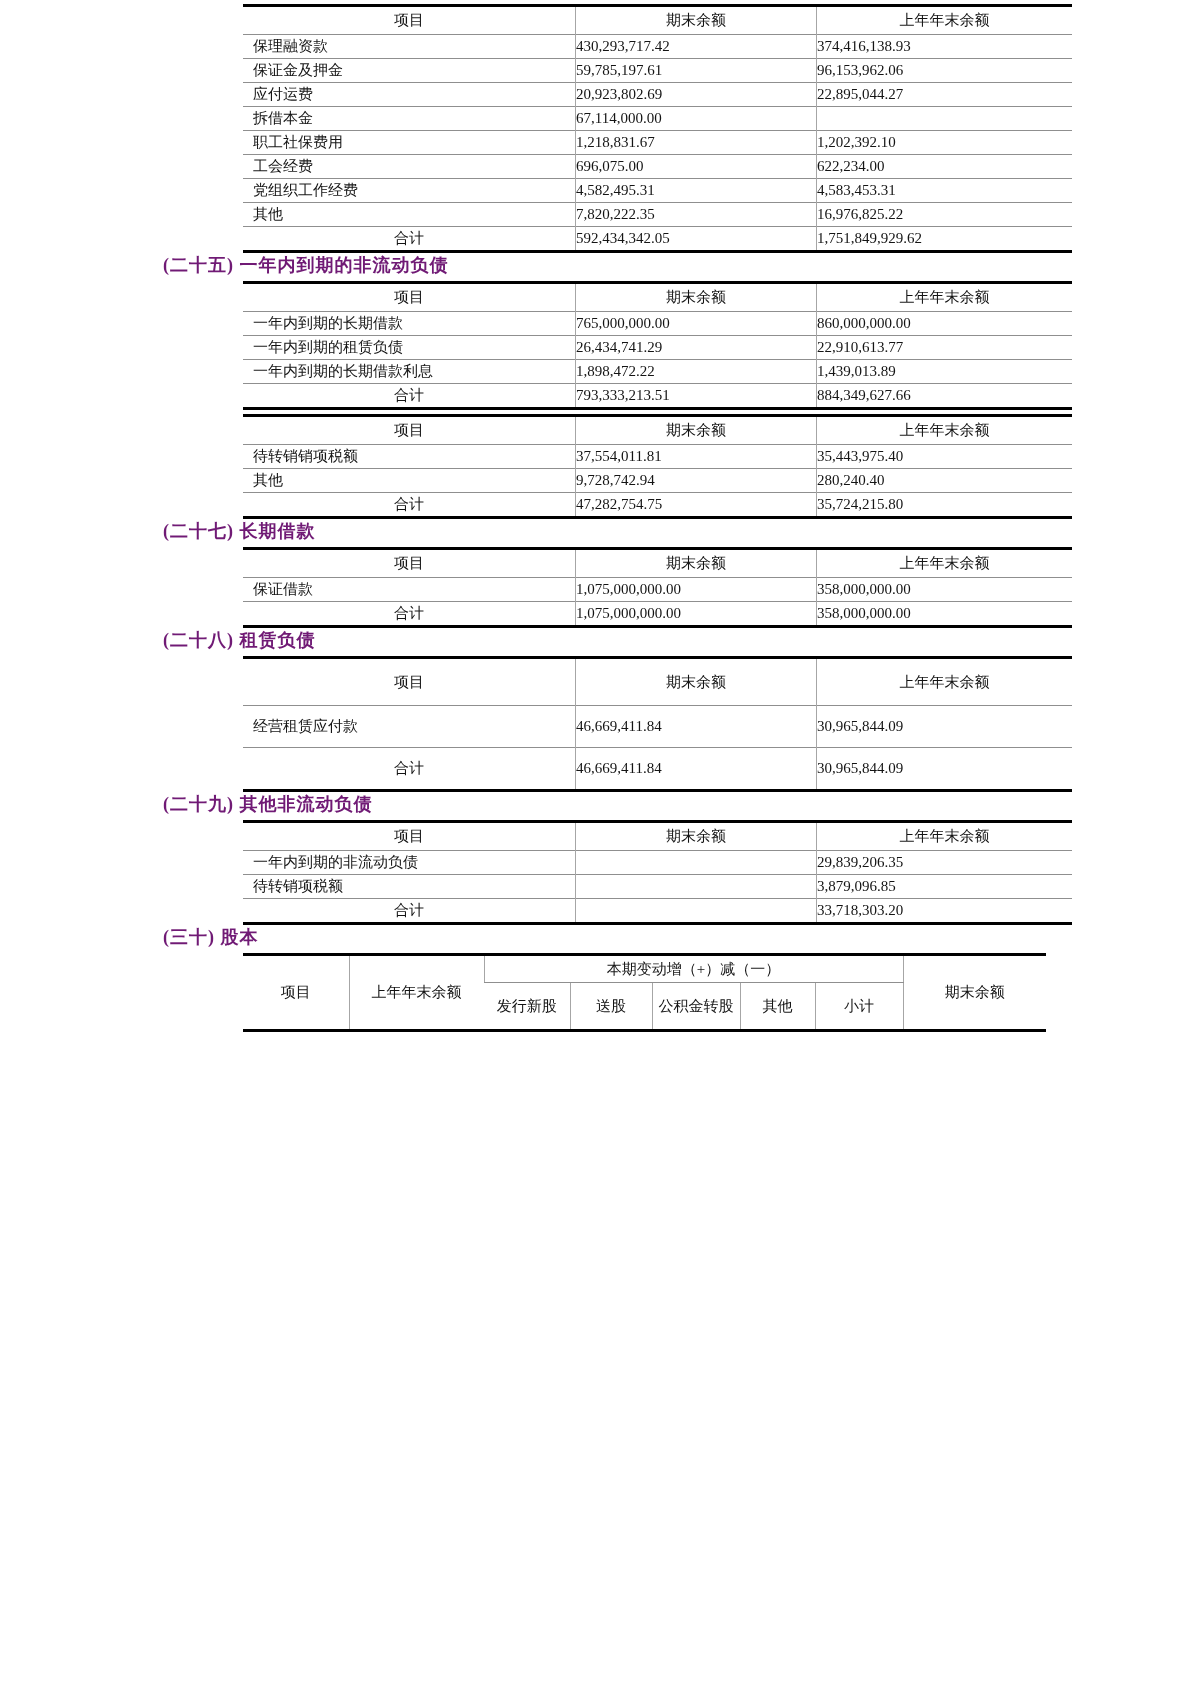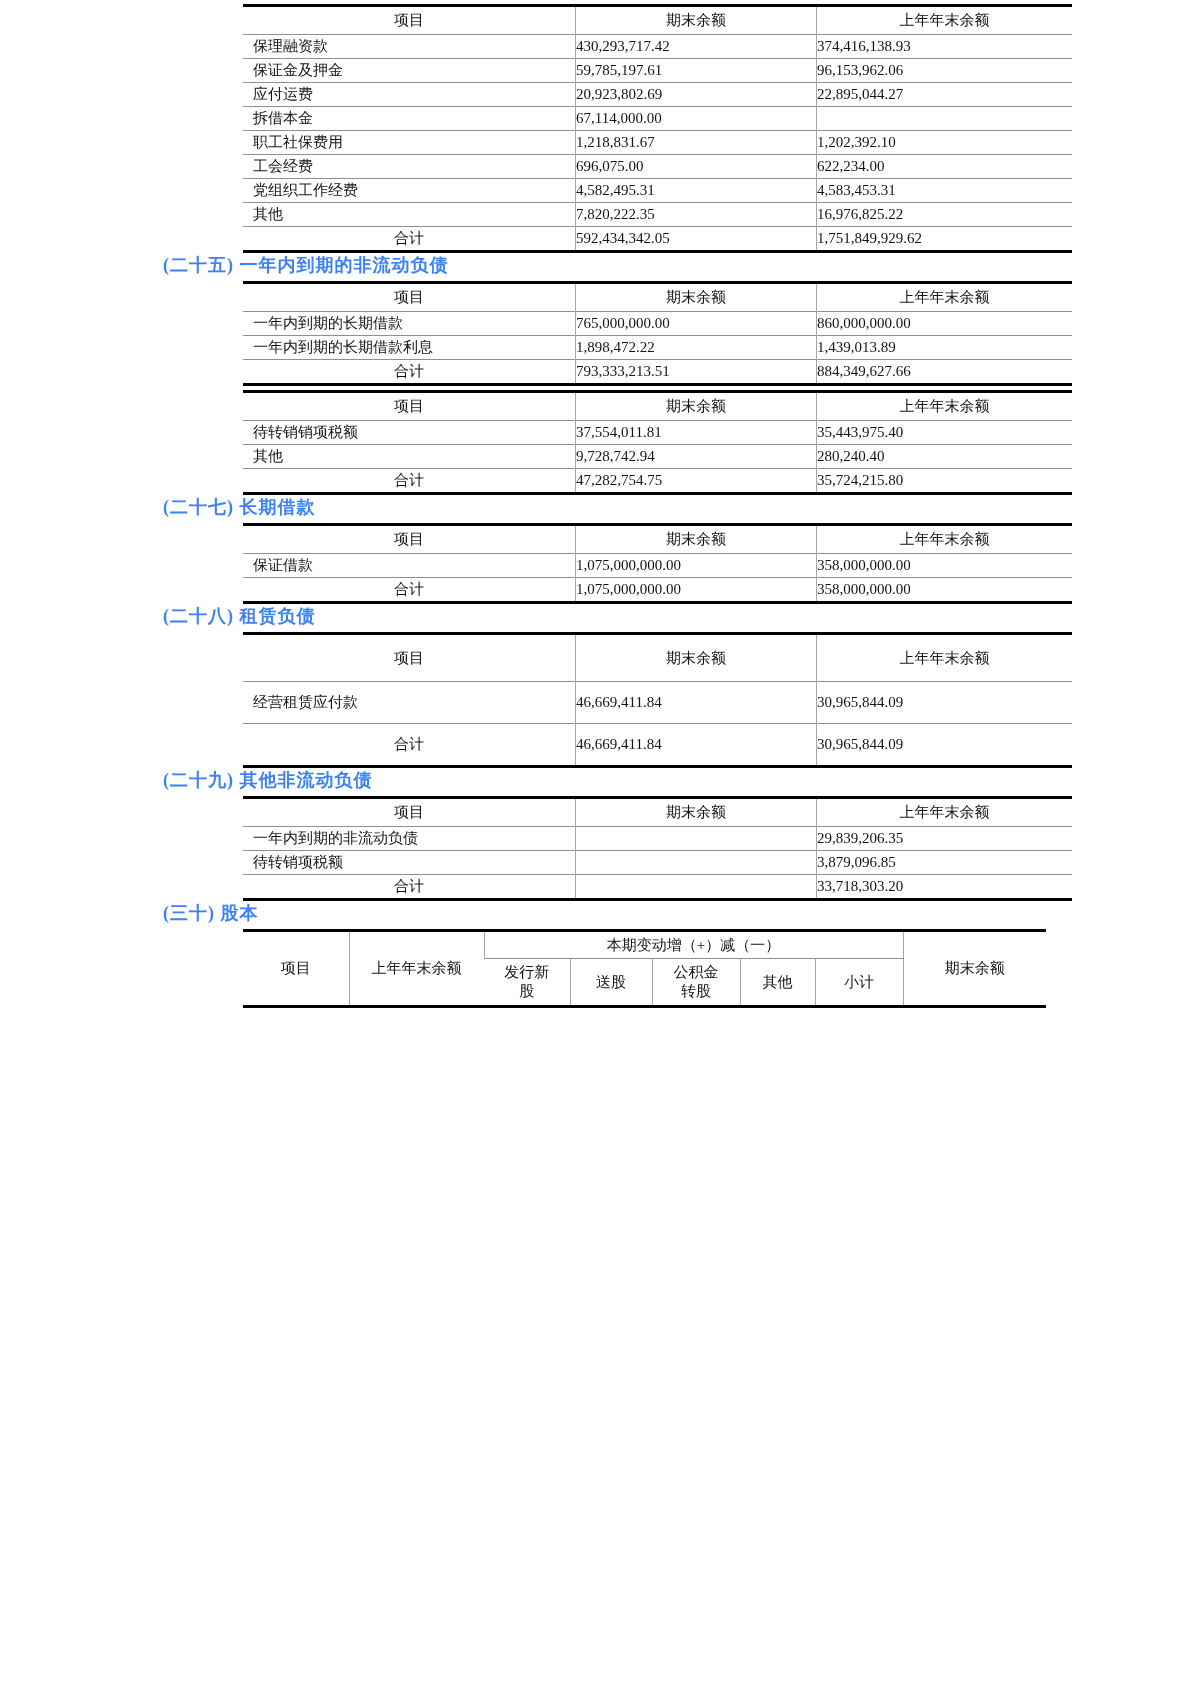--- a/index.html
+++ b/index.html
@@ -2,21 +2,21 @@
 <html><head>
 <meta charset="utf-8">
 <style>
   html,body{margin:0;padding:0;background:#ffffff;}
   .page{
     position:relative;width:1200px;height:1672px;background:#fff;overflow:hidden;
     font-family:"Liberation Serif","DejaVu Serif",serif;color:#141414;
   }
   h2.sec-h{
     font-family:"Liberation Serif","DejaVu Serif",serif;
-    font-size:18px;font-weight:bold;color:#3b82f6;
+    font-size:18px;font-weight:bold;color:#701a75;
     margin:0 0 0 163px;line-height:24px;letter-spacing:1px;
   }
   .gap-25{margin-top:48px;}
   .gap-26{margin-top:52px;}
   .gap-27{margin-top:88px;}
   .gap-28{margin-top:42px;}
   .gap-29{margin-top:48px;}
   .gap-30{margin-top:50px;}
   table.tbl{
     border-collapse:collapse;table-layout:fixed;
@@ -33,21 +33,21 @@
   .tbl td.c-total{text-align:center;}
   .tbl td.c-num{text-align:left;padding-right:14px;}
   .tbl-std th:nth-child(1){width:324px;}
   .tbl-std th:nth-child(2){width:232px;}
   .tbl-std th:nth-child(3){width:247px;}
   .tbl-first{margin-top:133px;}
   .tbl-tall th{height:46px;}
   .tbl-tall td{height:41px;}
   
   .tbl-share thead tr{border-bottom:none;}
-  .tbl-share th{padding:0 16px;}
+  .tbl-share th{padding:0 6px;}
   .tbl-share tr.r1 th{height:26px;}
   .tbl-share tr.r2 th{height:46px;}
   .tbl-share th.group{border-bottom:1px solid #8f8f8f;}
 </style>
 </head>
 <body>
 
 <div class="page">
 
   <section>
@@ -117,20 +117,25 @@
             <th>项目</th>
             <th>期末余额</th>
             <th>上年年末余额</th>
           </tr>
         </thead>
         <tbody>
           <tr>
             <td class="c-item">一年内到期的长期借款</td>
             <td class="c-num">765,000,000.00</td>
             <td class="c-num">860,000,000.00</td>
+          </tr>
+          <tr>
+            <td class="c-item">一年内到期的租赁负债</td>
+            <td class="c-num">26,434,741.29</td>
+            <td class="c-num">22,910,613.77</td>
           </tr>
           <tr>
             <td class="c-item">一年内到期的长期借款利息</td>
             <td class="c-num">1,898,472.22</td>
             <td class="c-num">1,439,013.89</td>
           </tr>
           <tr>
             <td class="c-total">合计</td>
             <td class="c-num">793,333,213.51</td>
             <td class="c-num">884,349,627.66</td>

